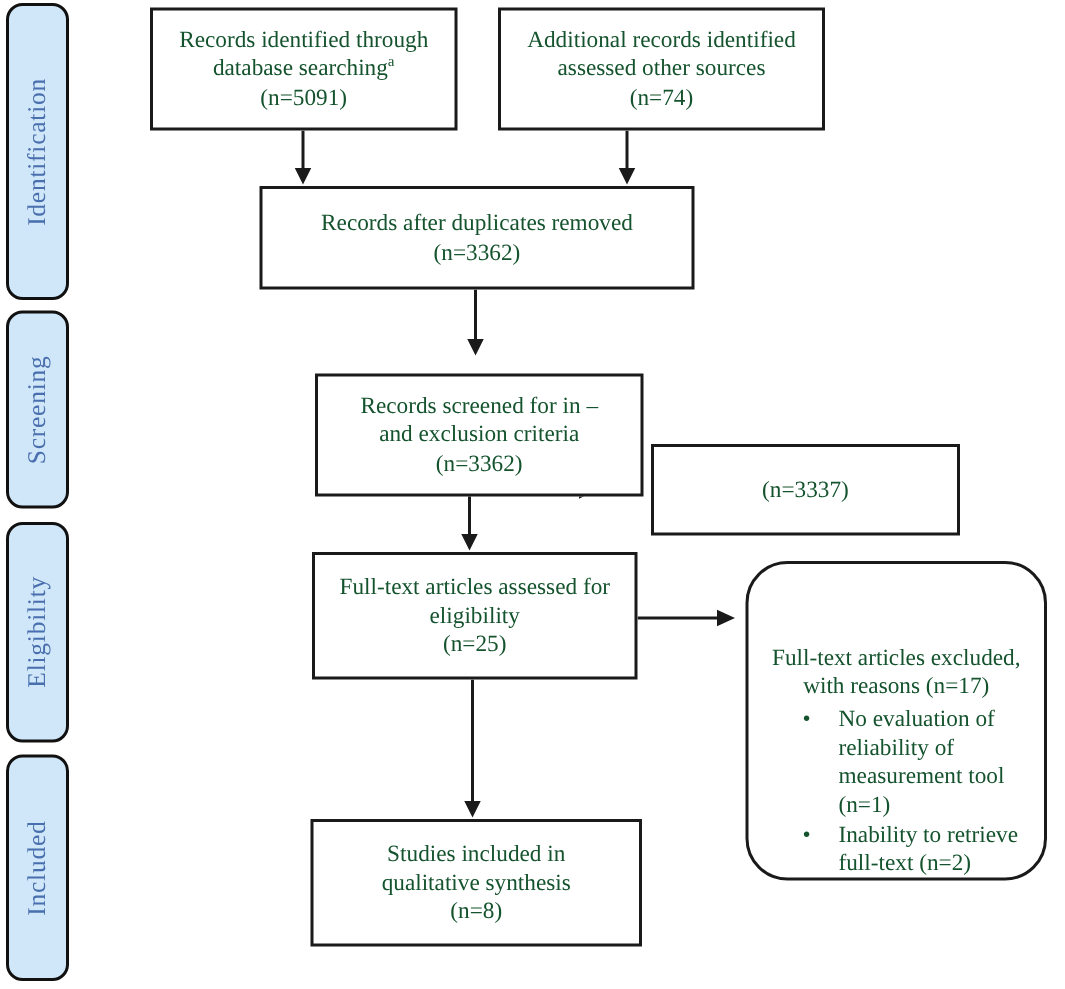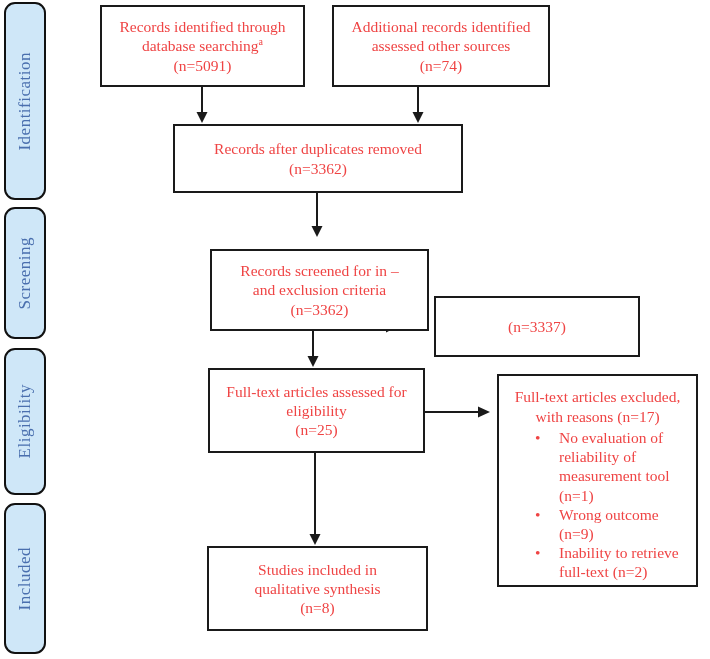--- a/index.html
+++ b/index.html
@@ -46,40 +46,40 @@
     box-sizing: border-box;
     border: 2px solid #1a1a1a;
     background: #ffffff;
     display: flex;
     flex-direction: column;
     align-items: center;
     justify-content: center;
     text-align: center;
     font-size: 15.5px;
     line-height: 1.24;
-    color: #ef4444;
+    color: #14532d;
   }
   .fbox sup {
     font-size: 10px;
     line-height: 0;
   }
   
   .stage-identification { left: 4px;  top: 2px;   width: 42px; height: 198px; }
   .stage-screening      { left: 4px;  top: 207px; width: 42px; height: 132px; }
   .stage-eligibility    { left: 4px;  top: 348px; width: 42px; height: 147px; }
   .stage-included       { left: 4px;  top: 503px; width: 42px; height: 151px; }
   
   .box-identified        { left: 100px; top: 5px;   width: 205px; height: 82px; }
   .box-additional        { left: 332px; top: 5px;   width: 218px; height: 82px; }
   .box-duplicates        { left: 173px; top: 124px; width: 290px; height: 69px; }
   .box-screened          { left: 210px; top: 249px; width: 219px; height: 82px; }
   .box-excluded          { left: 434px; top: 296px; width: 206px; height: 61px; }
   .box-fulltext          { left: 208px; top: 368px; width: 217px; height: 85px; }
   .box-fulltext-excluded { left: 497px; top: 374px; width: 201px; height: 213px;
-                           justify-content: center; padding-top: 8px; }
+                           justify-content: flex-end; padding-top: 8px; border-radius: 28px; }
   .box-included          { left: 207px; top: 546px; width: 221px; height: 85px; }
   
   .reasons {
     list-style: none;
     margin: 2px 0 0 0;
     padding: 0 4px 0 36px;
     text-align: left;
     width: 100%;
     box-sizing: border-box;
   }
@@ -168,21 +168,20 @@
     <div>Full-text articles assessed for</div>
     <div>eligibility</div>
     <div>(n=25)</div>
   </div>
 
   <div class="fbox box-fulltext-excluded">
     <div>Full-text articles excluded,</div>
     <div>with reasons (n=17)</div>
     <ul class="reasons">
       <li>No evaluation of reliability of measurement tool (n=1)</li>
-      <li>Wrong outcome (n=9)</li>
       <li>Inability to retrieve full-text (n=2)</li>
     </ul>
   </div>
 
   <div class="fbox box-included">
     <div>Studies included in</div>
     <div>qualitative synthesis</div>
     <div>(n=8)</div>
   </div>
 

